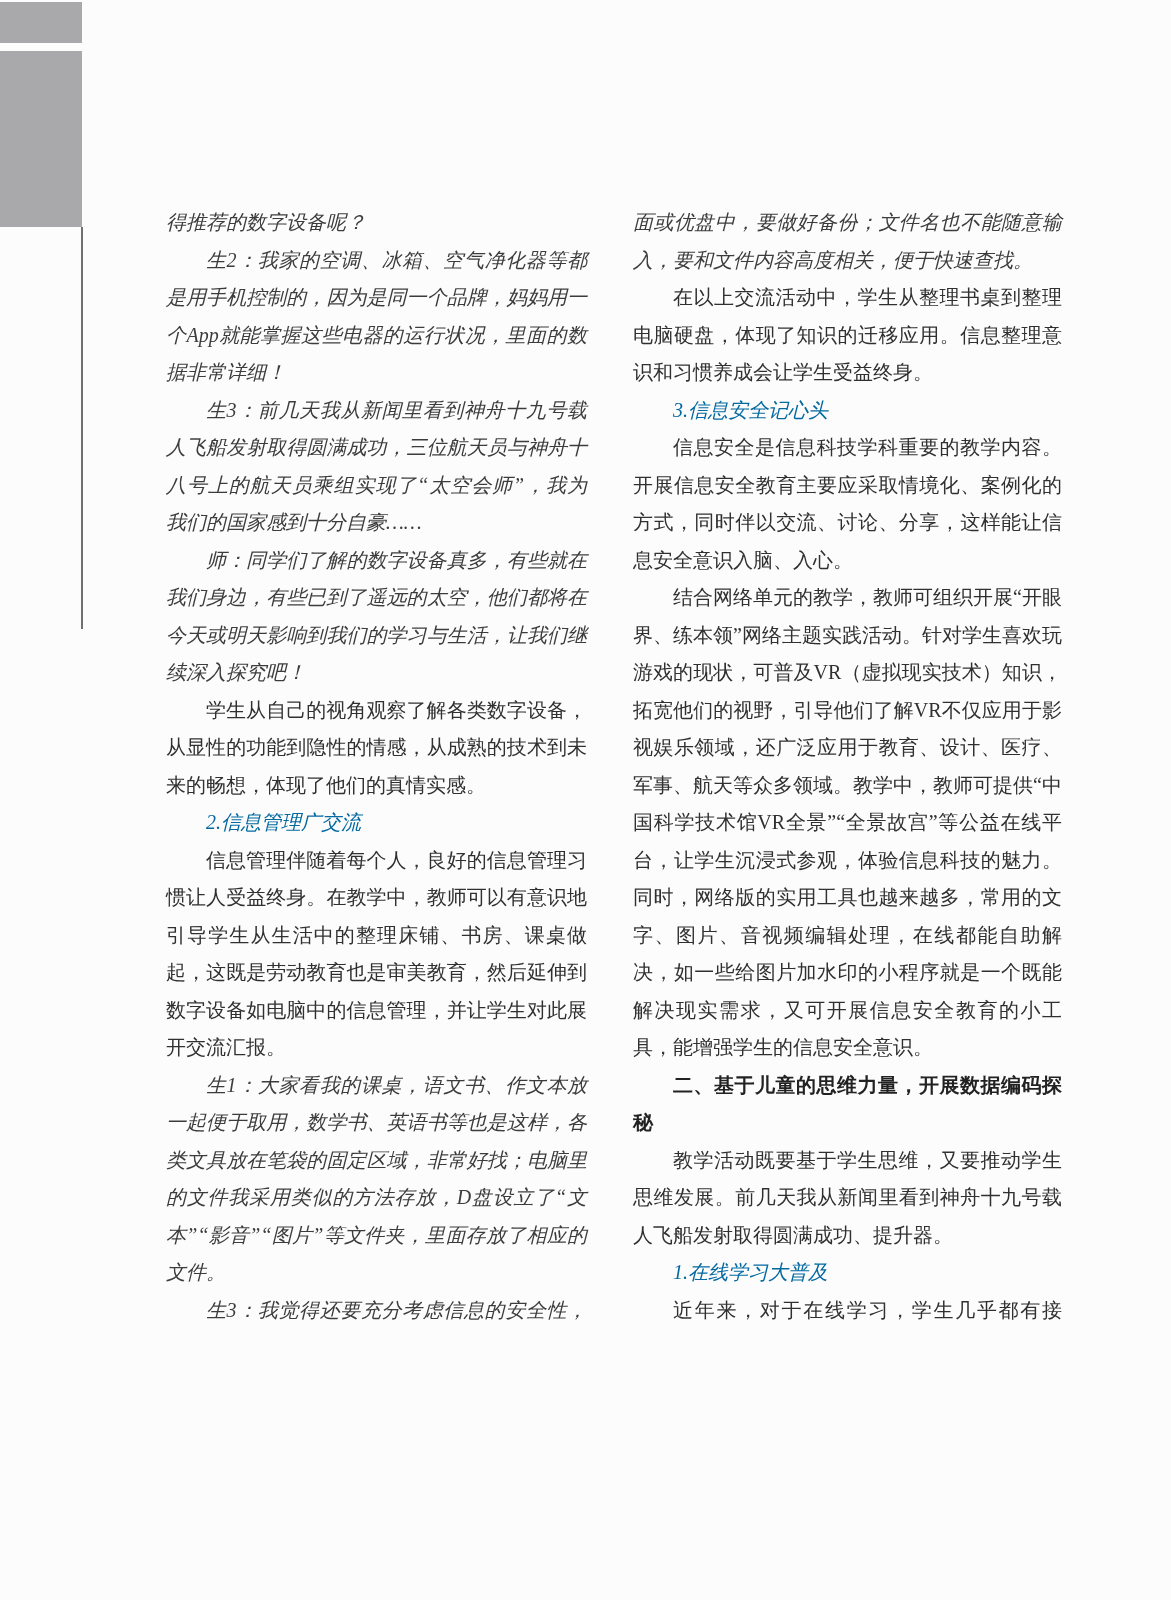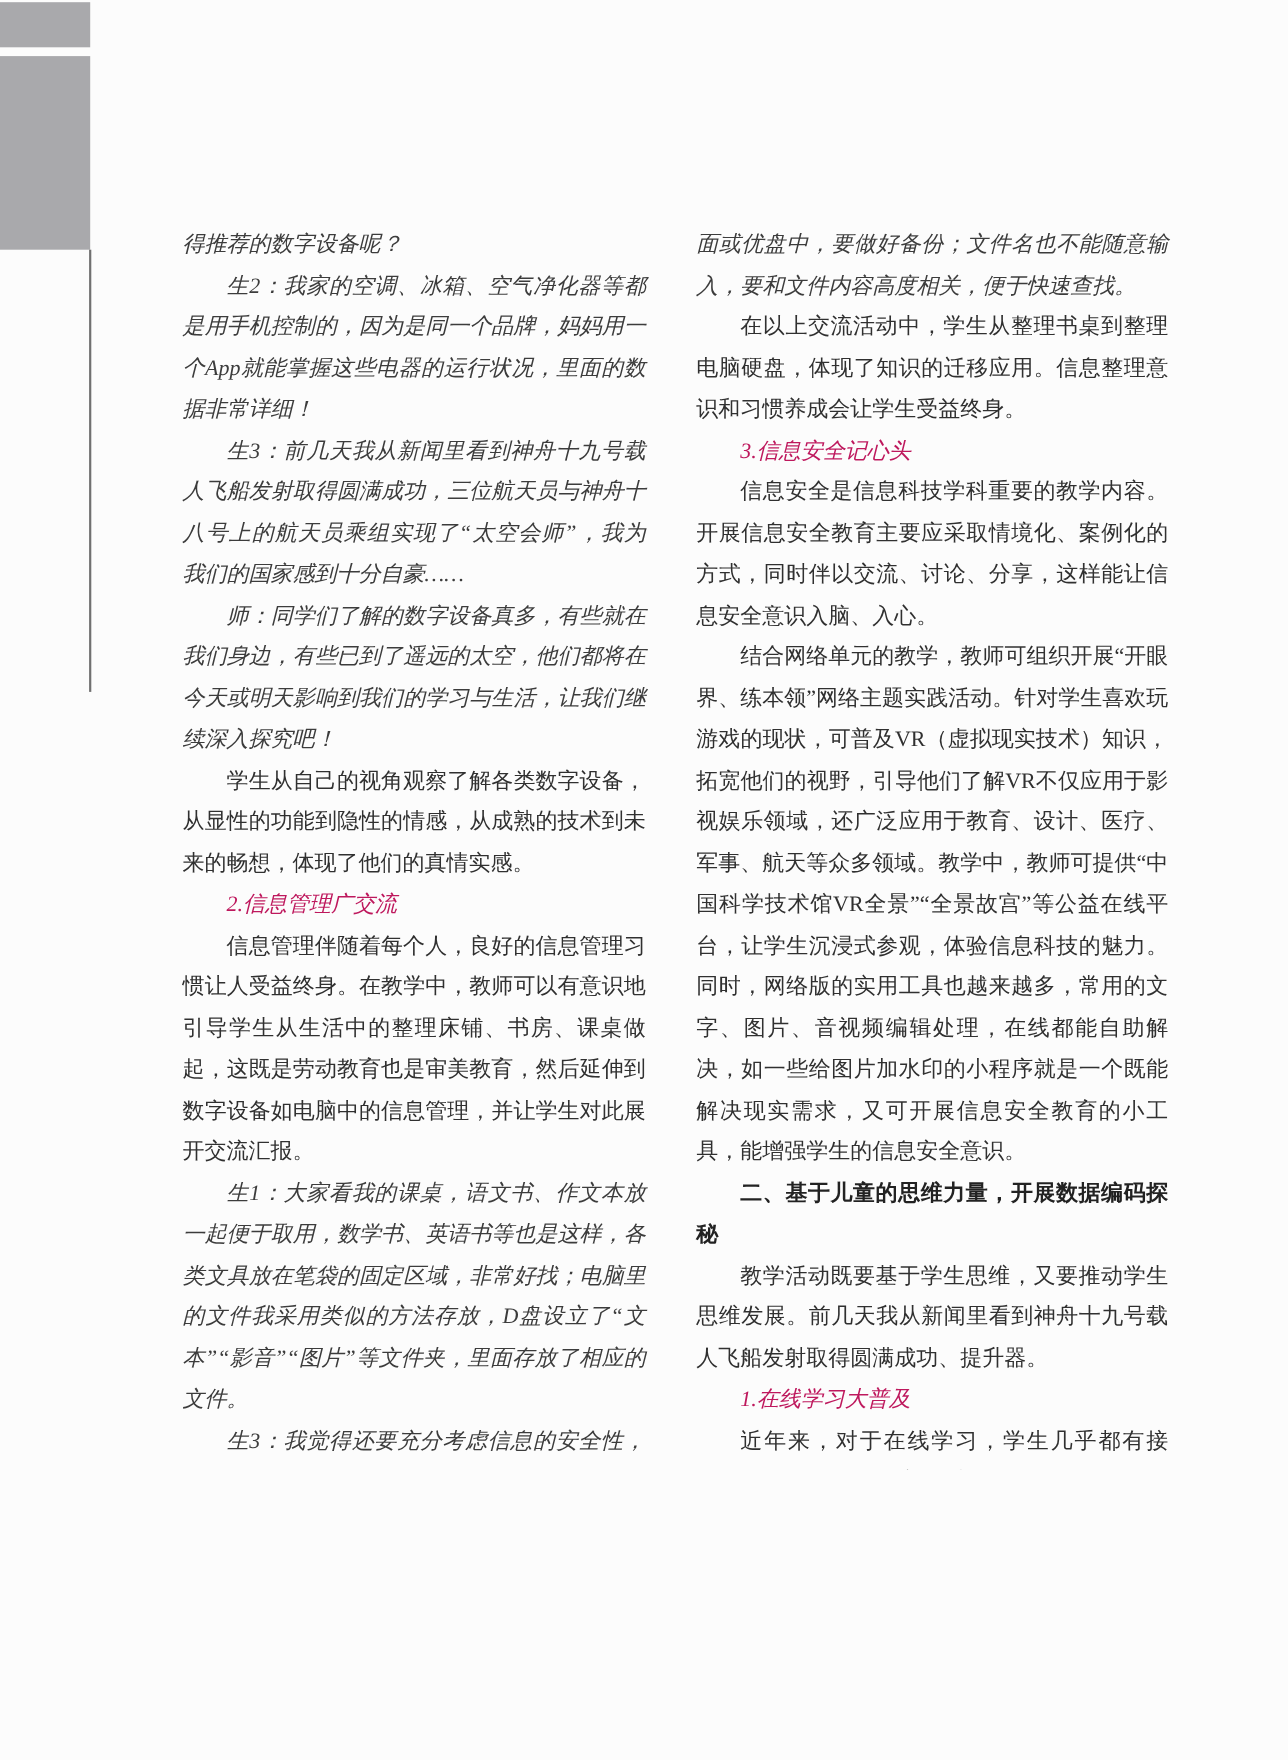--- a/index.html
+++ b/index.html
@@ -27,21 +27,21 @@
     position: absolute; top: 204px;
     font-size: 20px; line-height: 37.5px;
     color: #303030;
     text-align: justify;
   }
   .col.left  { left: 166px; width: 421px; }
   .col.right { left: 633px; width: 429px; }
   .col p { margin: 0; padding: 0; text-indent: 2em; }
   .col p.cont { text-indent: 0; }
   .kaiti { font-style: italic; color: #3c3c3c; }
-  .subhead { font-style: italic; color: #be185d; }
+  .subhead { font-style: italic; color: #0369a1; }
   .bighead {
     font-family: "Liberation Sans", "DejaVu Sans", sans-serif;
     font-weight: bold; font-style: normal; color: #222;
   }
   
   .page-number {
     position: absolute; left: 163px; top: 1490px;
     font-size: 23px; color: #737373;
   }
   .wm-brand {

